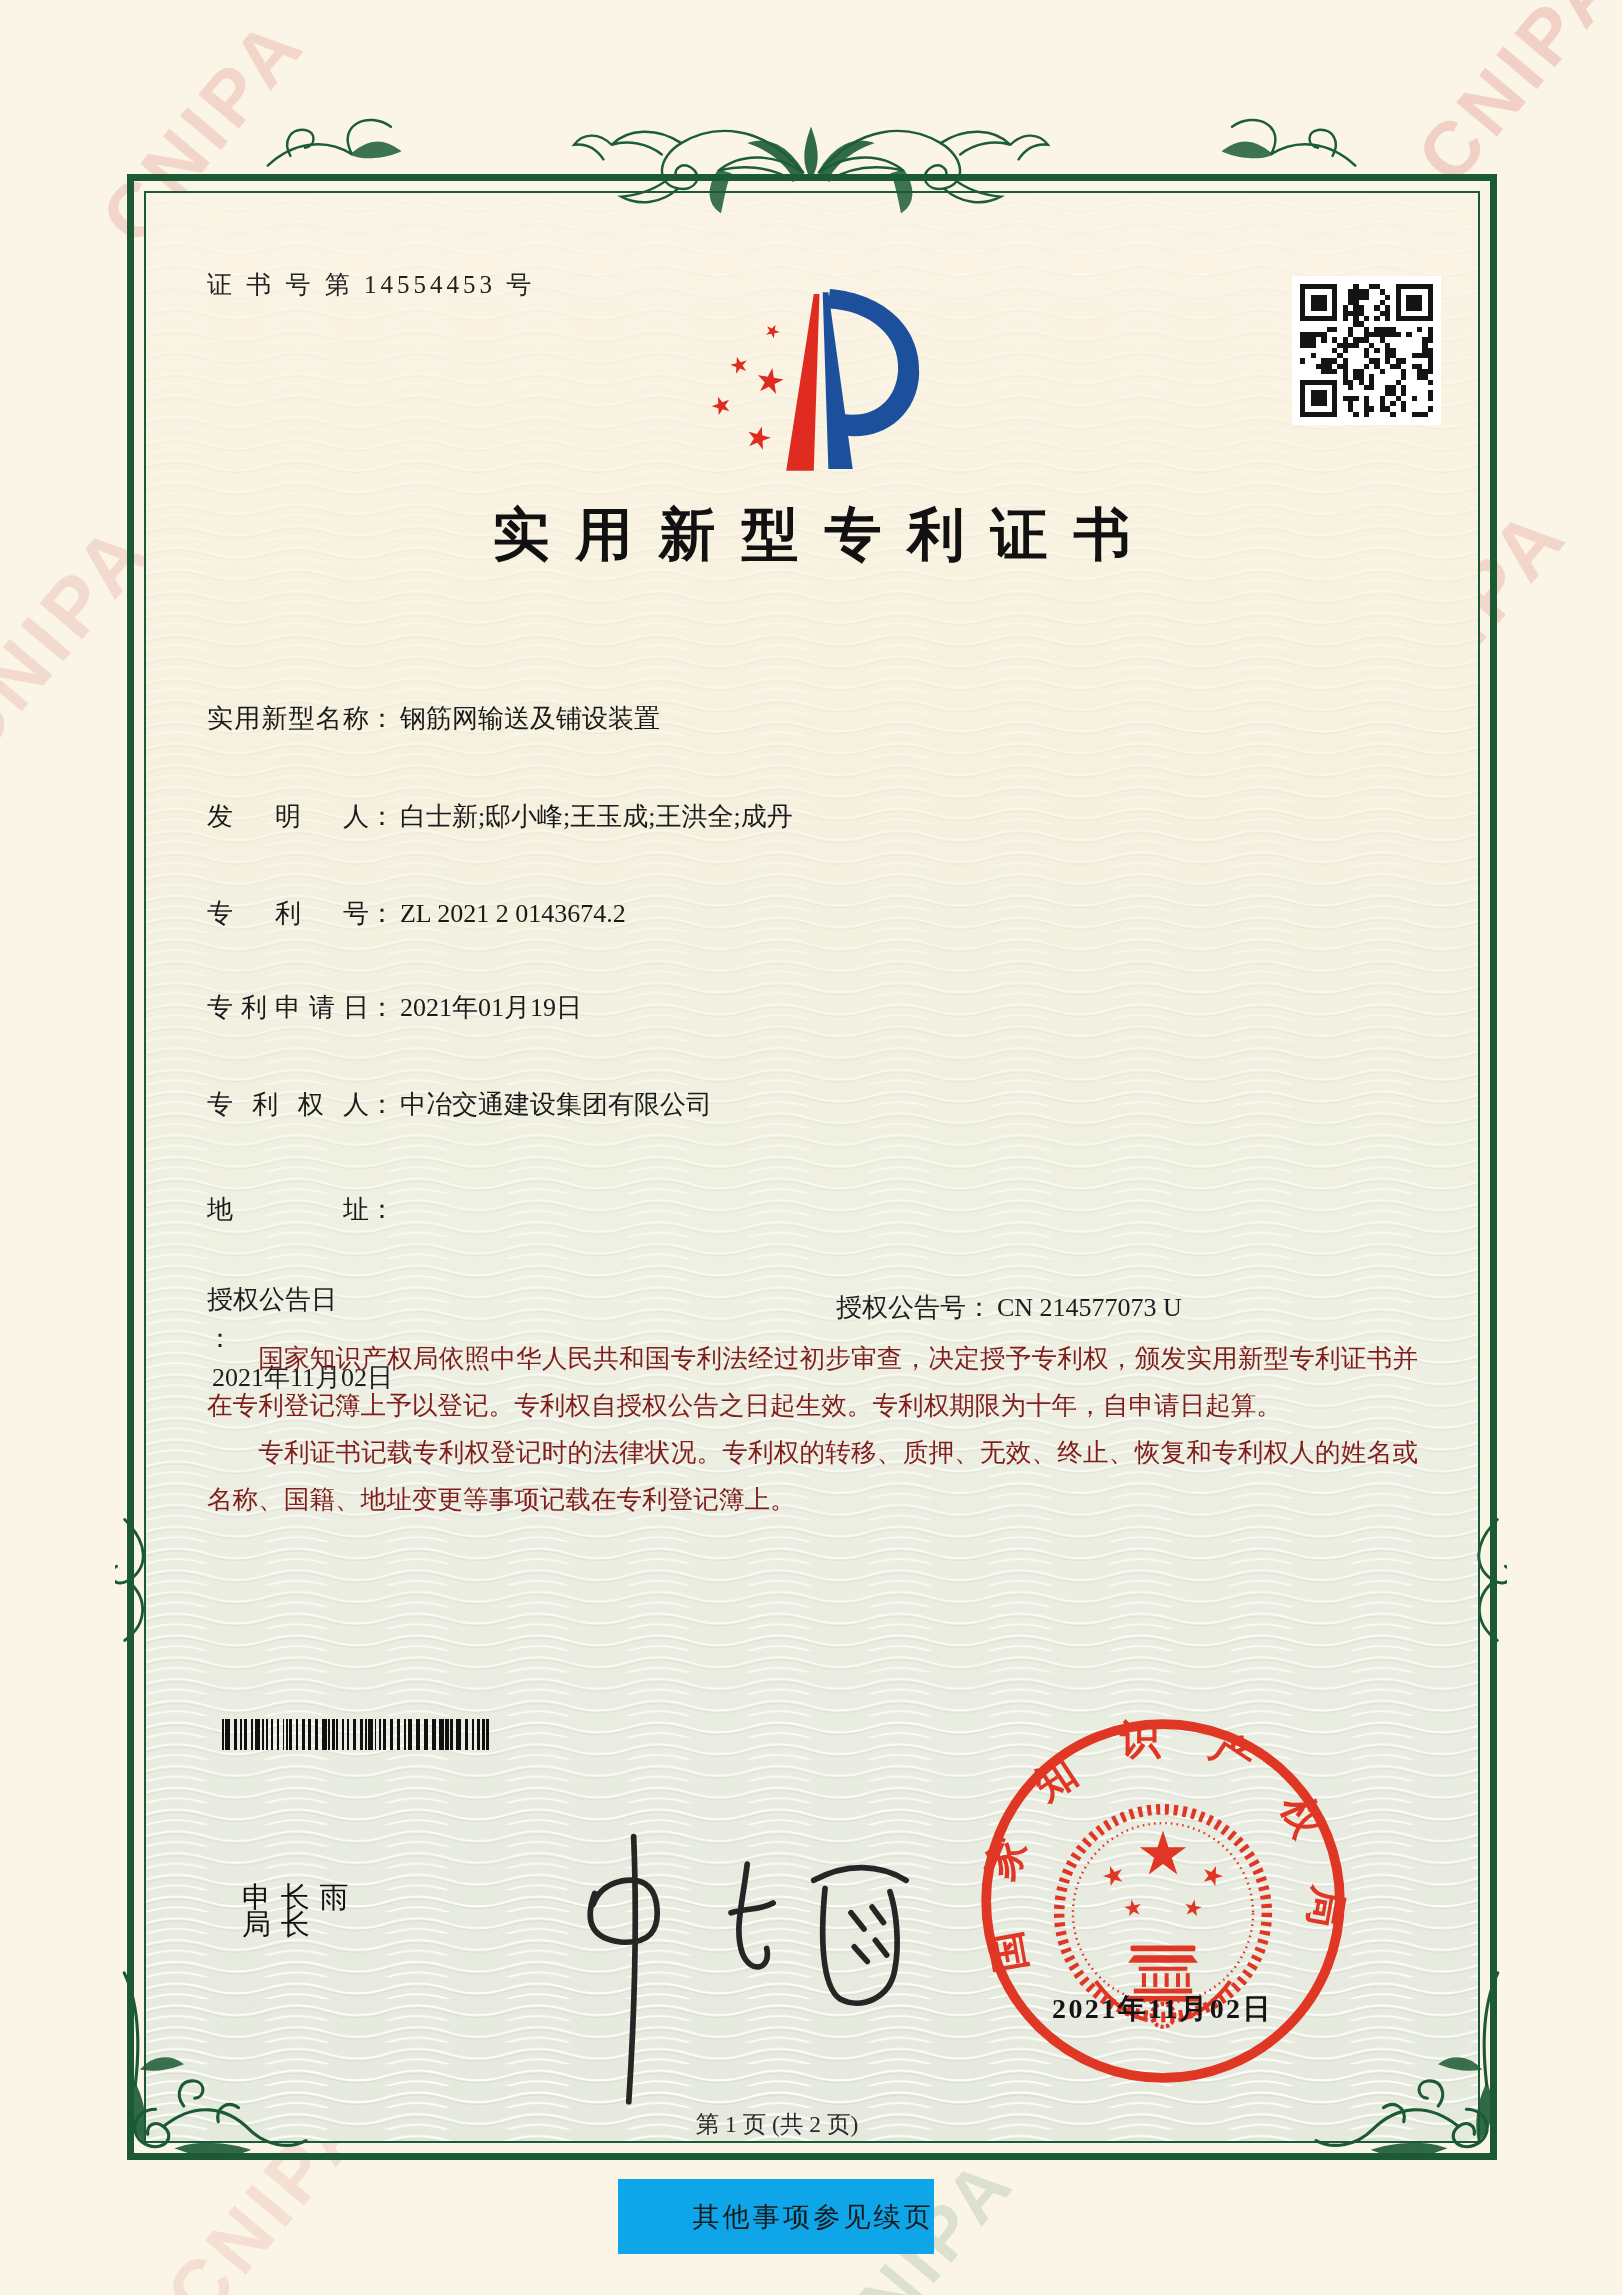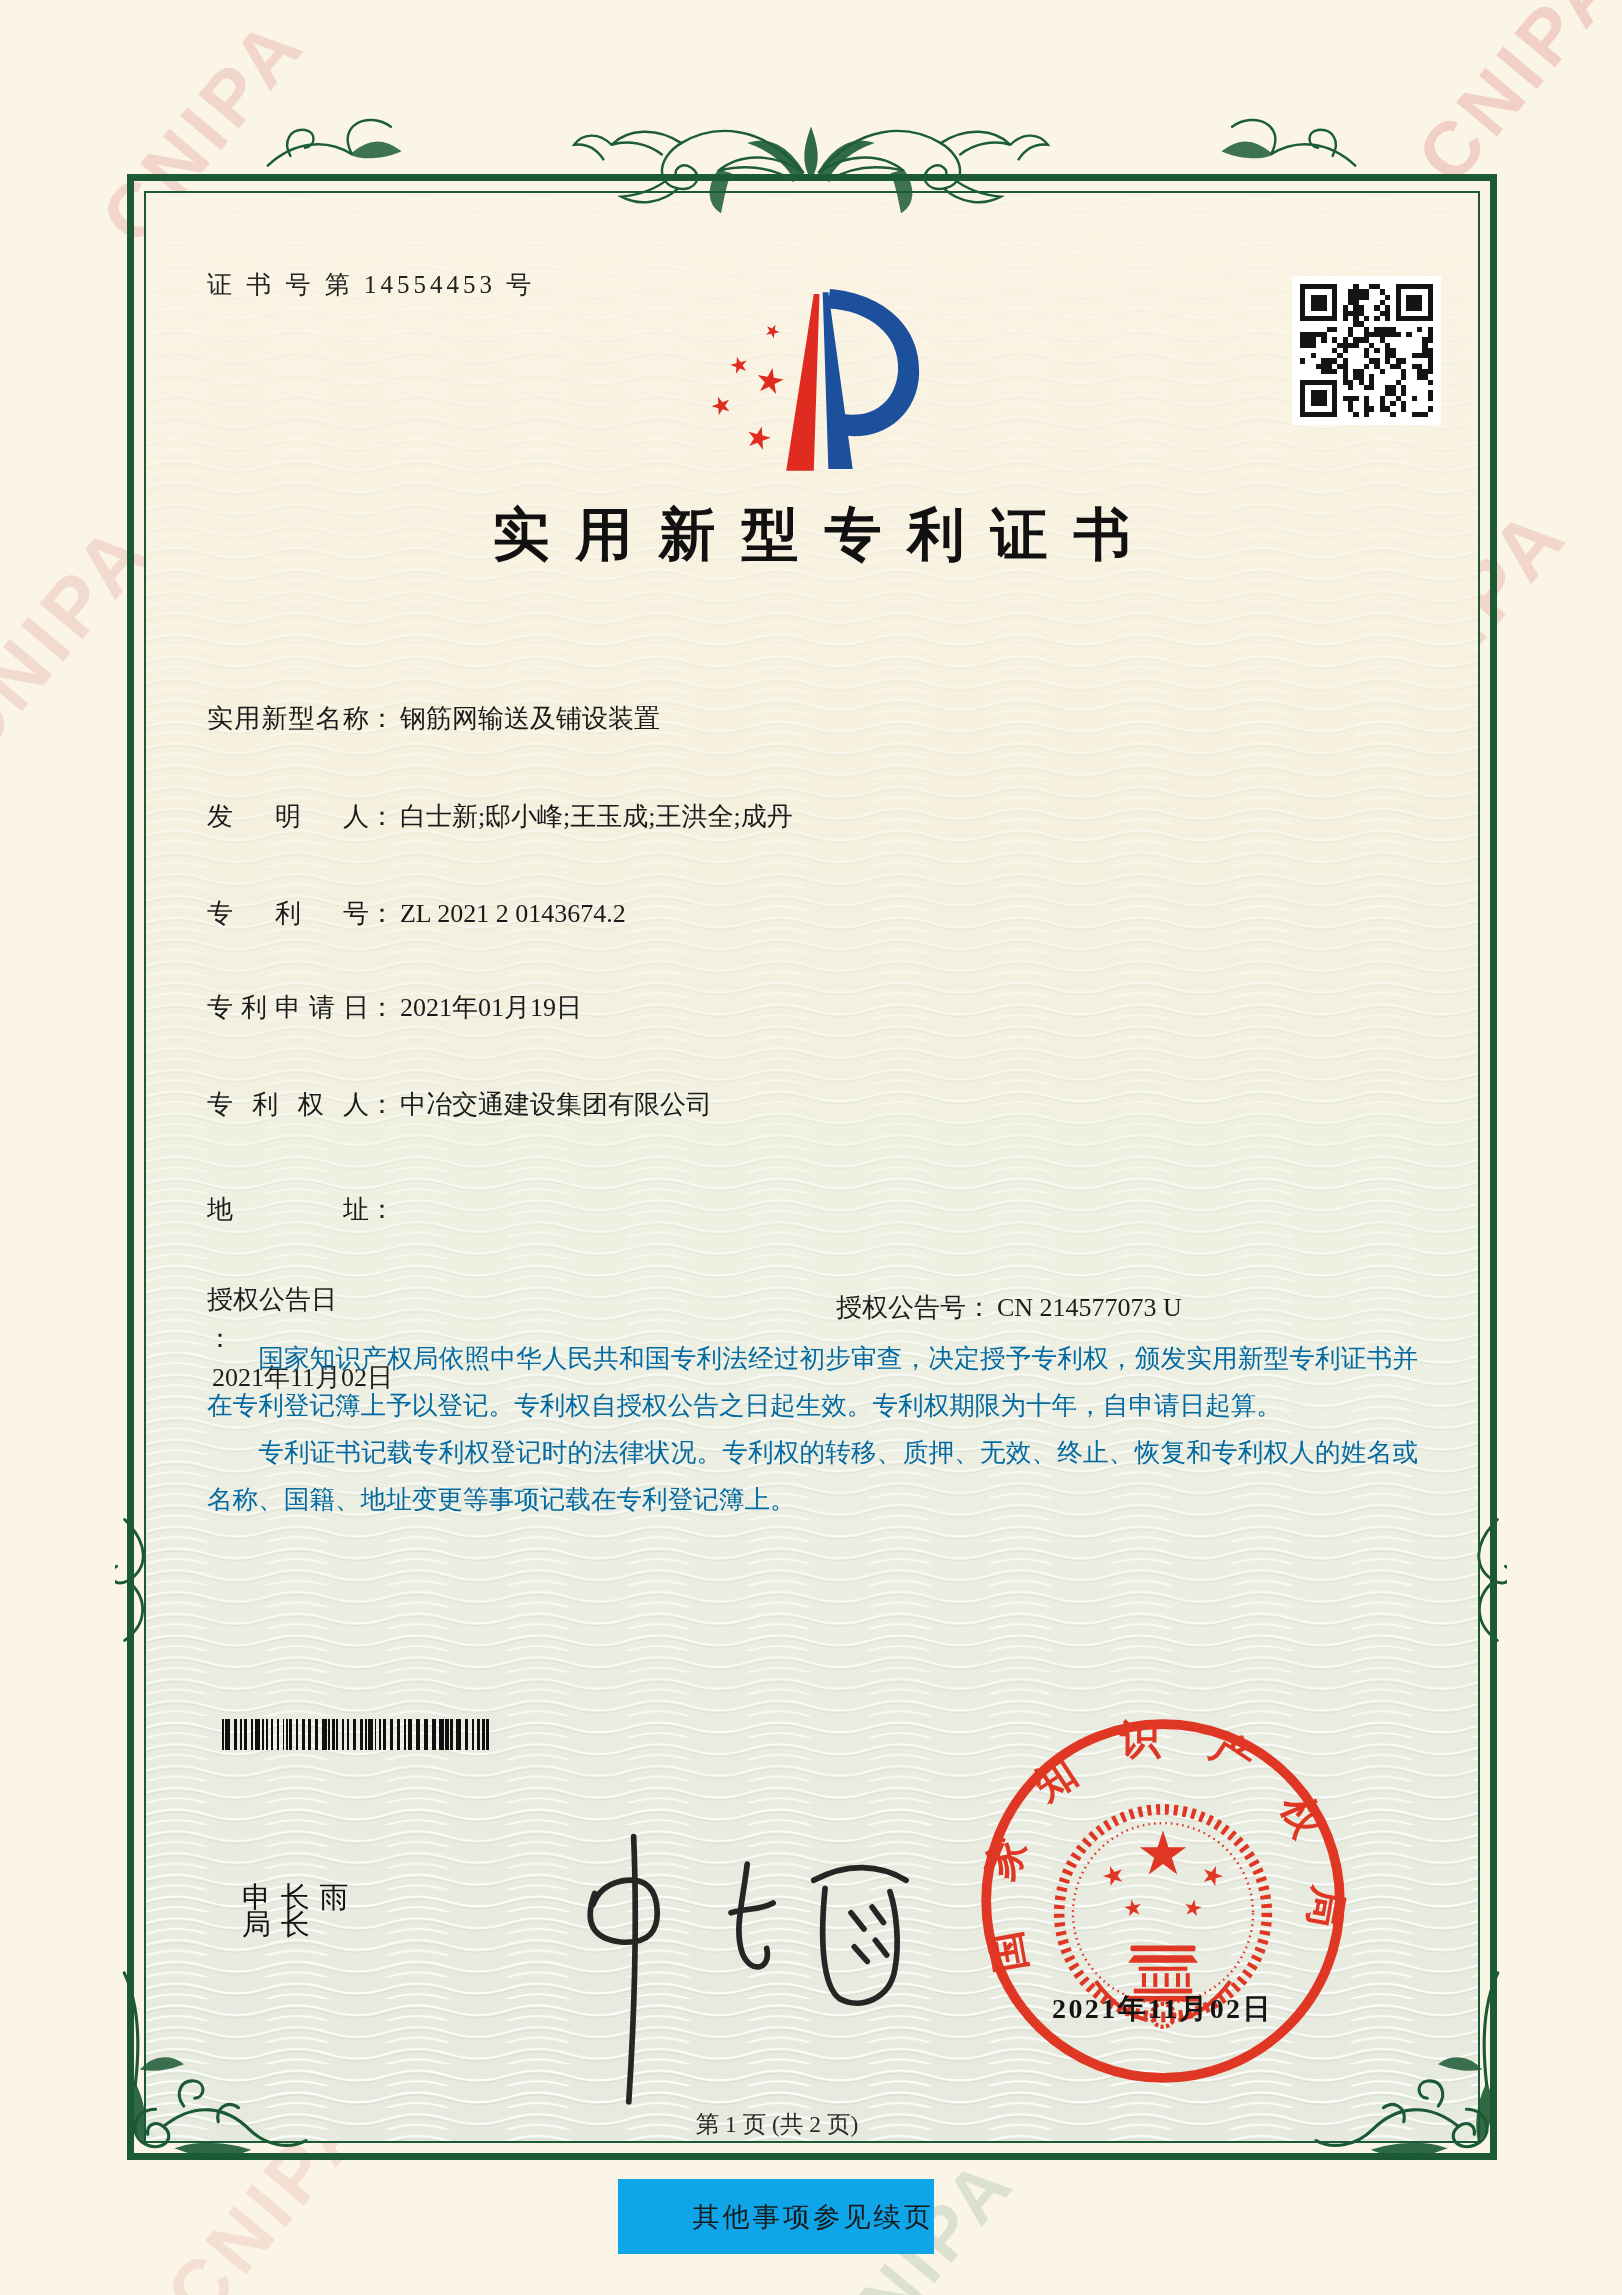--- a/index.html
+++ b/index.html
@@ -23,21 +23,21 @@
   .title{left:0;top:497px;width:1623px;text-align:center;font-size:57px;
          font-weight:bold;letter-spacing:26px;text-indent:26px;color:#111;}
   .qr-box{left:1292px;top:276px;width:149px;height:149px;background:#fff;padding:0;}
   .qr-box svg{position:absolute;left:8px;top:8px;width:133px;height:133px;}
   .field-row{left:207px;display:flex;align-items:flex-start;font-size:26px;line-height:39px;}
   .field-label{display:inline-block;width:162px;text-align:justify;text-align-last:justify;color:#1a1a1a;}
   .field-colon{display:inline-block;color:#1a1a1a;}
   .field-value{display:inline-block;margin-left:4.9px;color:#1a1a1a;max-width:868px;}
   .grant-group{display:flex;font-size:26px;line-height:39px;}
   .paras{left:207px;top:1335px;width:1211px;font-size:25.6px;line-height:47px;
-         text-align:justify;color:#0369a1;}
+         text-align:justify;color:#7f1d1d;}
   .paras p{margin:0;text-indent:2em;}
   .barcode{left:222px;top:1719px;width:273px;height:31px;display:flex;}
   .barcode i{display:block;height:100%;}
   .sig-label{left:242px;font-family:"Liberation Sans","DejaVu Sans",sans-serif;
              font-size:29px;letter-spacing:9.7px;color:#111;font-weight:500;}
   .seal-date{left:1000px;top:1990px;width:325px;text-align:center;font-size:28px;
              letter-spacing:2.4px;color:#141414;z-index:7;font-weight:600;}
   .page-info{left:574px;top:2108px;width:406px;text-align:center;font-size:23.5px;color:#2a2a2a;}
   .cont-box{left:618px;top:2179px;width:316px;height:75px;background:#0ea5e9;z-index:6;
             display:flex;align-items:center;justify-content:flex-end;}

